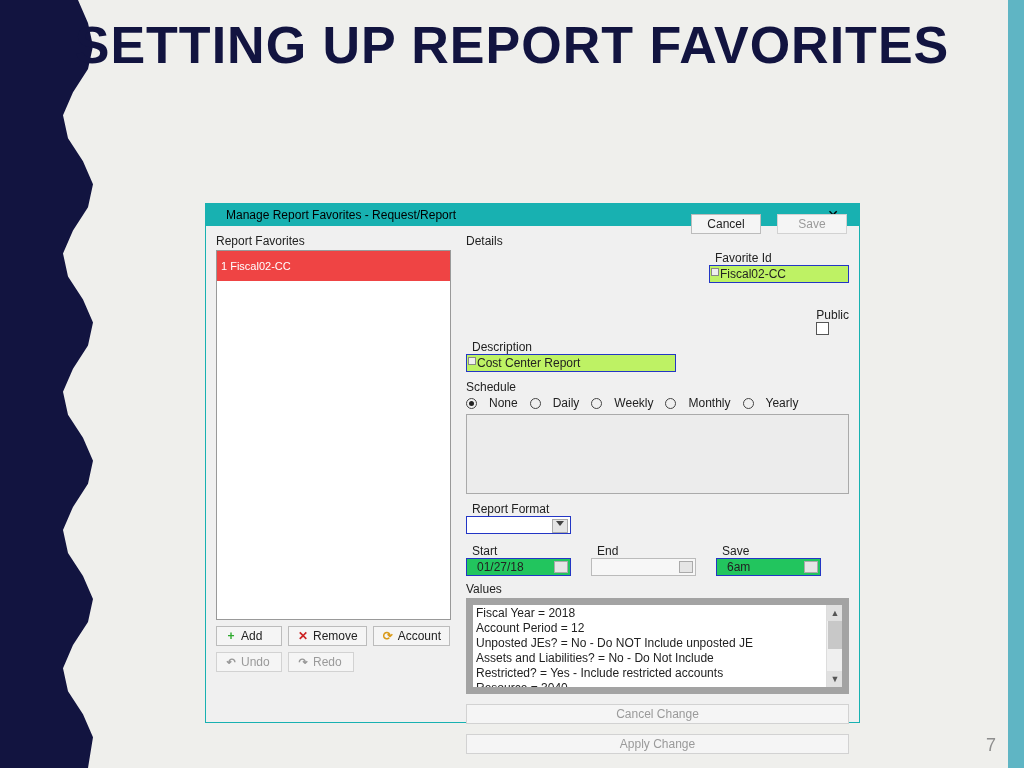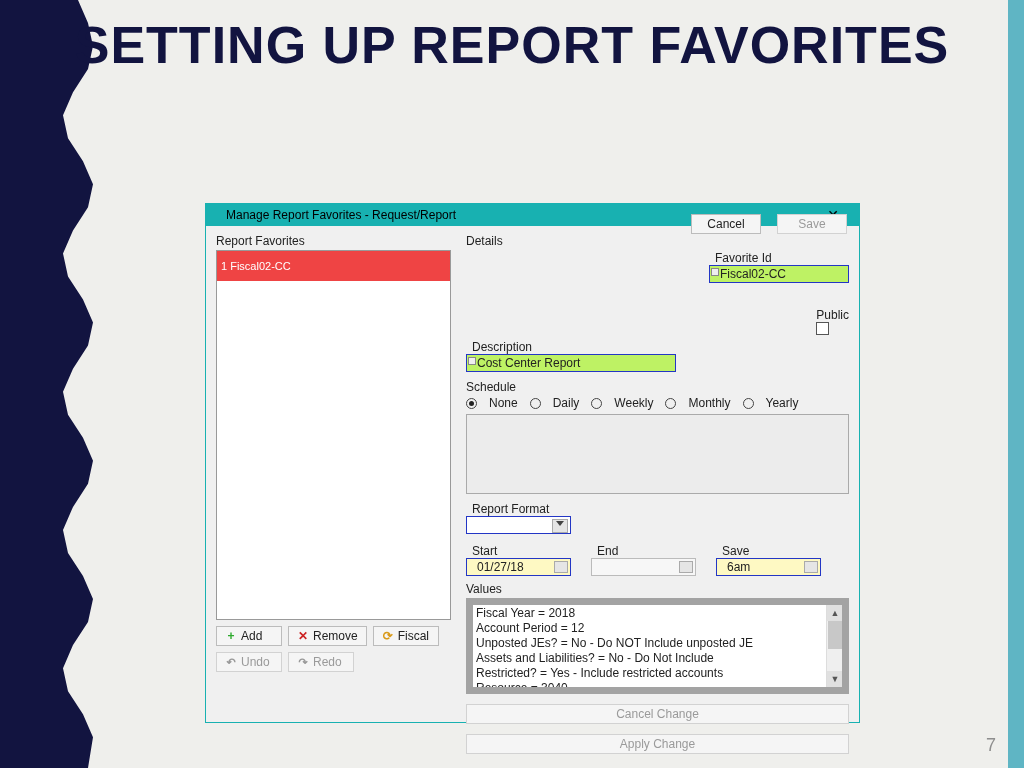--- a/index.html
+++ b/index.html
@@ -76,21 +76,21 @@
   .radio-row { display:flex; gap:12px; align-items:center; margin-top:2px; }
   .radio { width:11px; height:11px; border:1px solid #444; border-radius:50%; display:inline-flex; align-items:center; justify-content:center; }
   .radio .dot { width:5px; height:5px; border-radius:50%; background:#222; }
 
   .schedule-box { border:1px solid #aaa; height:80px; margin-top:4px; background:#ececec; }
 
   .dropdown { position:relative; border:1px solid #2336c5; background:#fff; height:18px; width:105px; }
   .dropdown::after { content:""; position:absolute; right:2px; top:2px; width:14px; height:12px; background:#e5e5e5; border:1px solid #aaa; }
   .dropdown .arrow { position:absolute; right:6px; top:4px; width:0; height:0; border-left:4px solid transparent; border-right:4px solid transparent; border-top:5px solid #444; z-index:1;}
 
-  .dateinput { position:relative; border:1px solid #2336c5; background:#fef9c3; height:18px; width:105px; font-size:12px; }
+  .dateinput { position:relative; border:1px solid #2336c5; background:#22c55e; height:18px; width:105px; font-size:12px; }
   .dateinput span.val { position:absolute; left:10px; top:1px; }
   .dateinput .cal { position:absolute; right:2px; top:2px; width:14px; height:12px; background:#e5e5e5; border:1px solid #aaa; }
   .dateinput.disabled { border-color:#bbb; background:#f7f7f7; }
 
   .values-box {
     border:7px solid #a3a3a3; background:#fff; height:96px; margin-top:2px;
     position:relative; overflow:hidden;
   }
   .values-content { position:absolute; left:3px; top:1px; right:18px; font-size:12px; line-height:1.25; white-space:pre; color:#222;}
   .scrollbar { position:absolute; right:0; top:0; bottom:0; width:16px; background:#efefef; border-left:1px solid #ddd;}
@@ -126,21 +126,21 @@
         <div class="btn">
             <span class="ic ic-add">+</span>
             <span>Add</span>
           </div>
         <div class="btn">
             <span class="ic ic-rem">✕</span>
             <span>Remove</span>
           </div>
         <div class="btn">
             <span class="ic ic-rep">⟳</span>
-            <span>Fiscal</span>
+            <span>Account</span>
           </div>
       </div>
       <div class="btnrow">
         <div class="btn disabled">
             <span class="ic ic-undo">↶</span>
             <span>Undo</span>
           </div>
         <div class="btn disabled">
             <span class="ic ic-redo">↷</span>
             <span>Redo</span>

